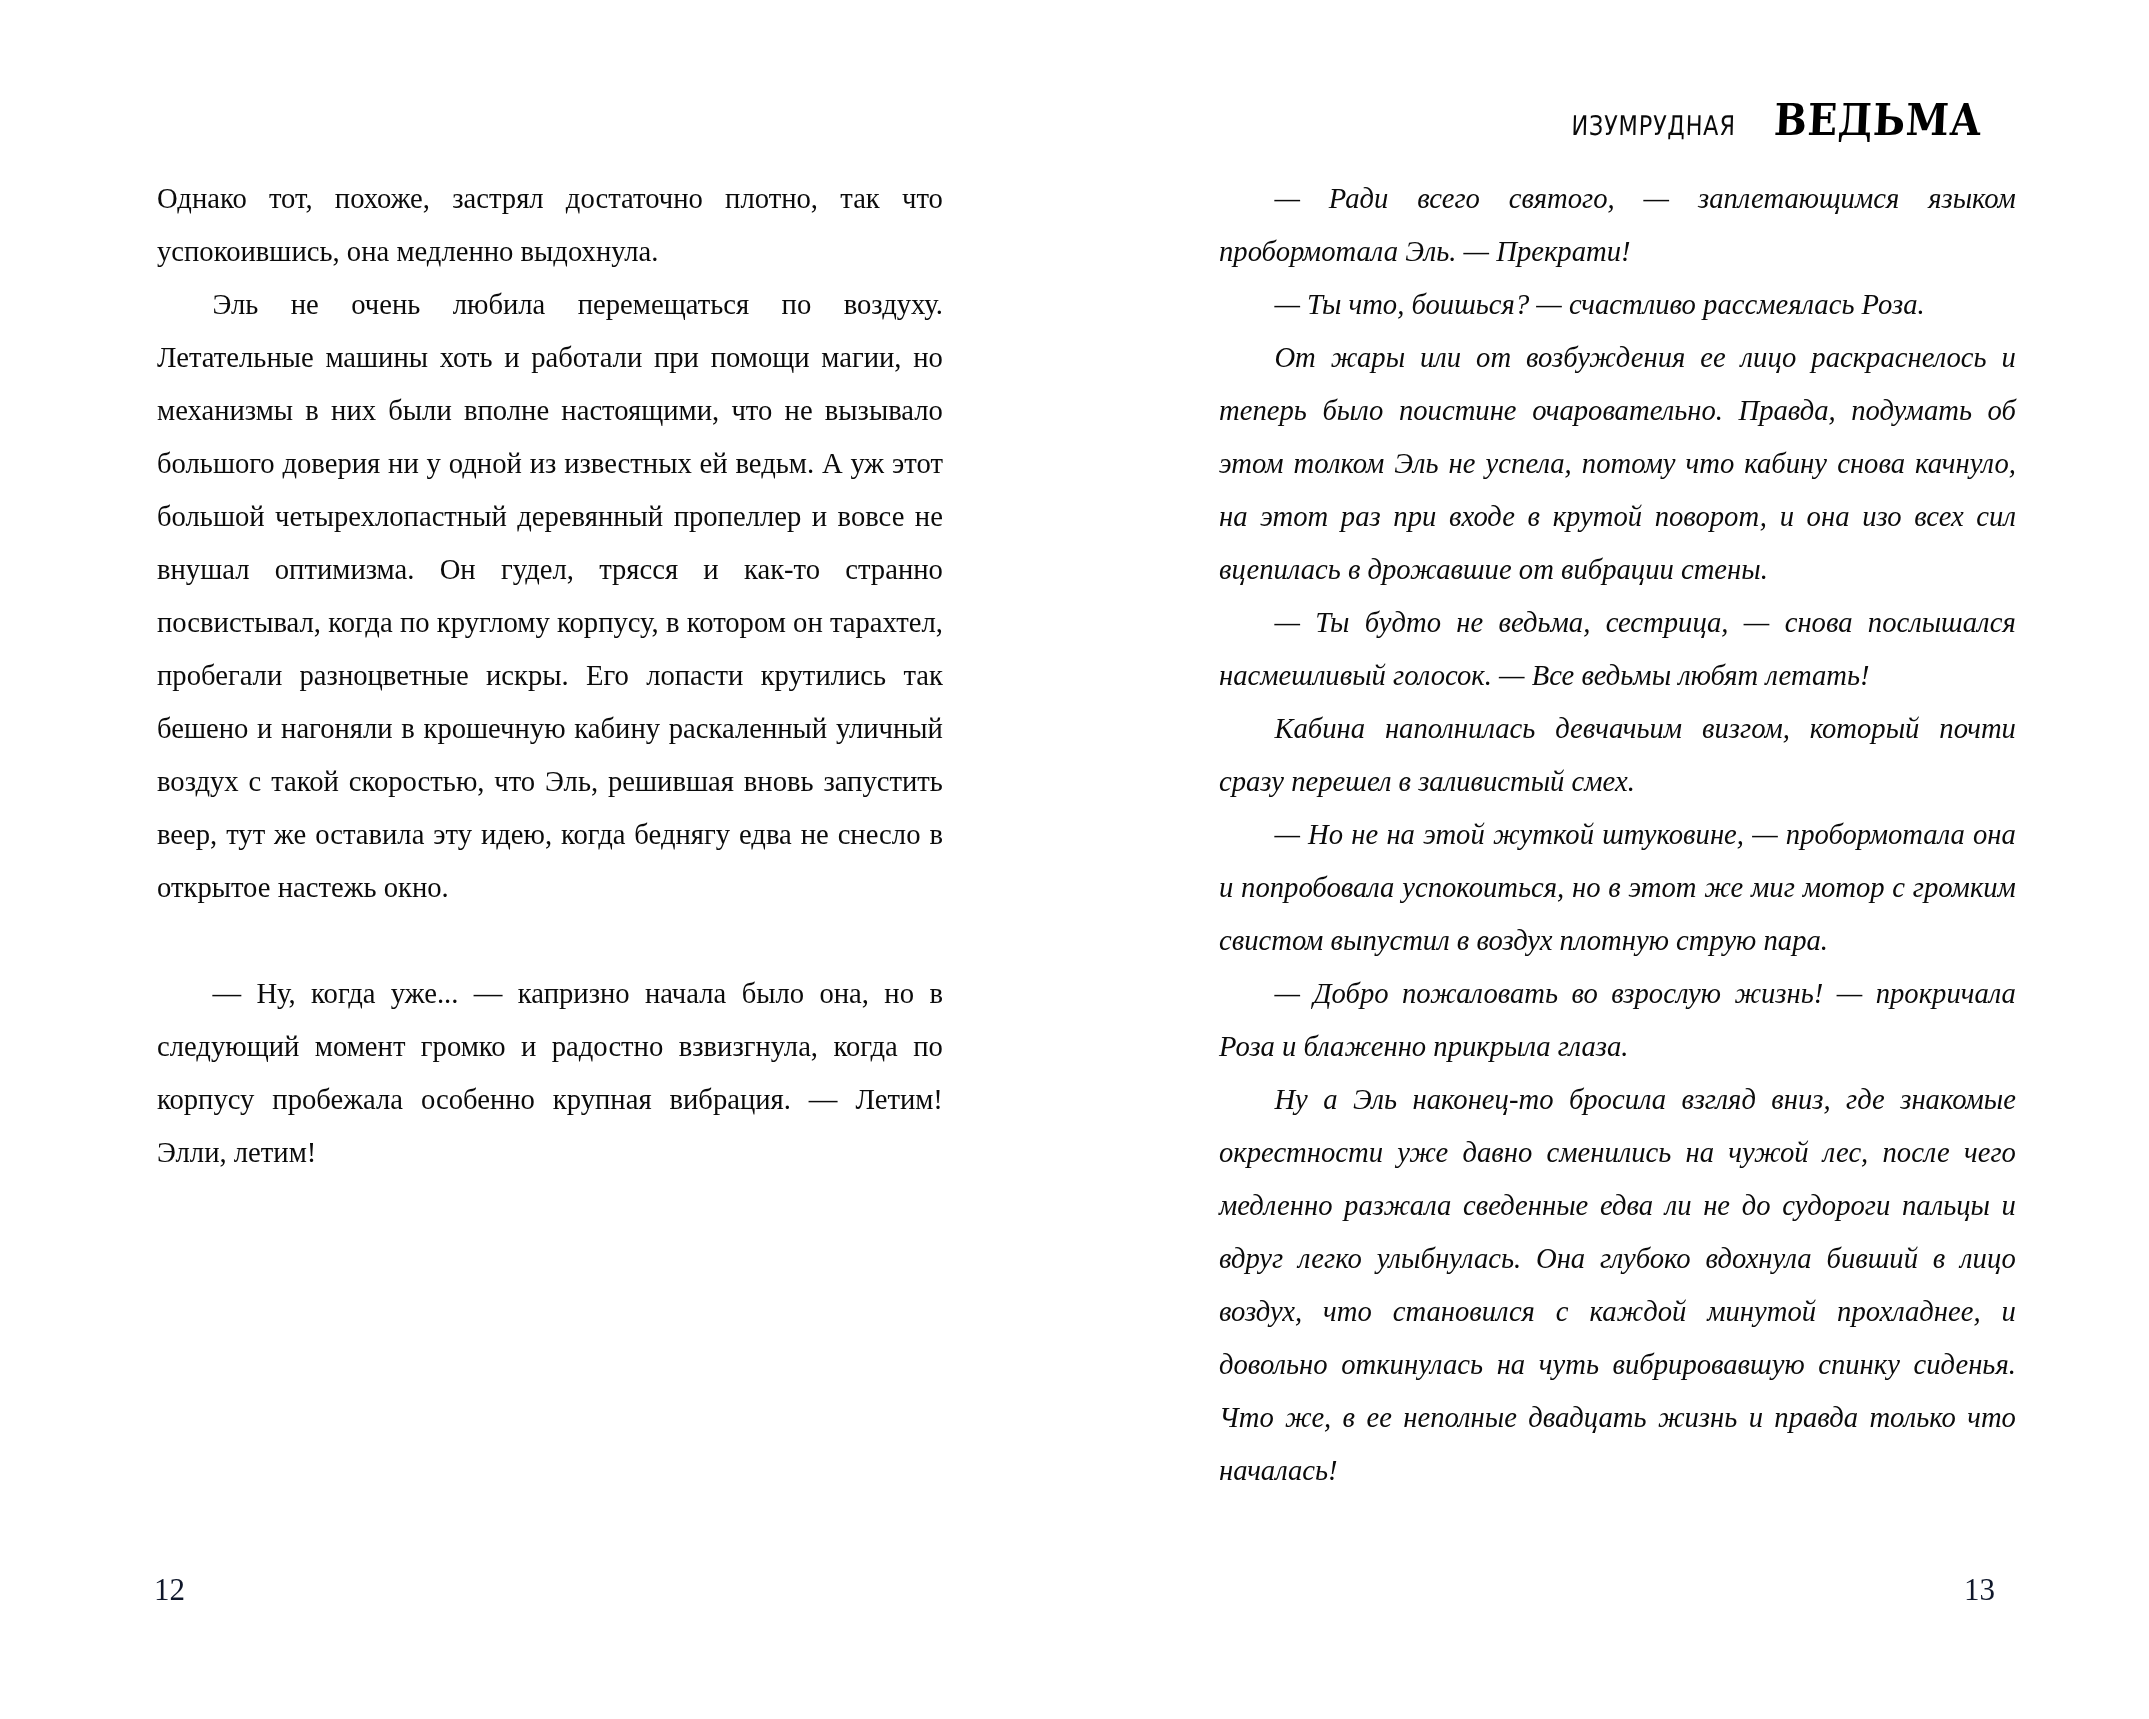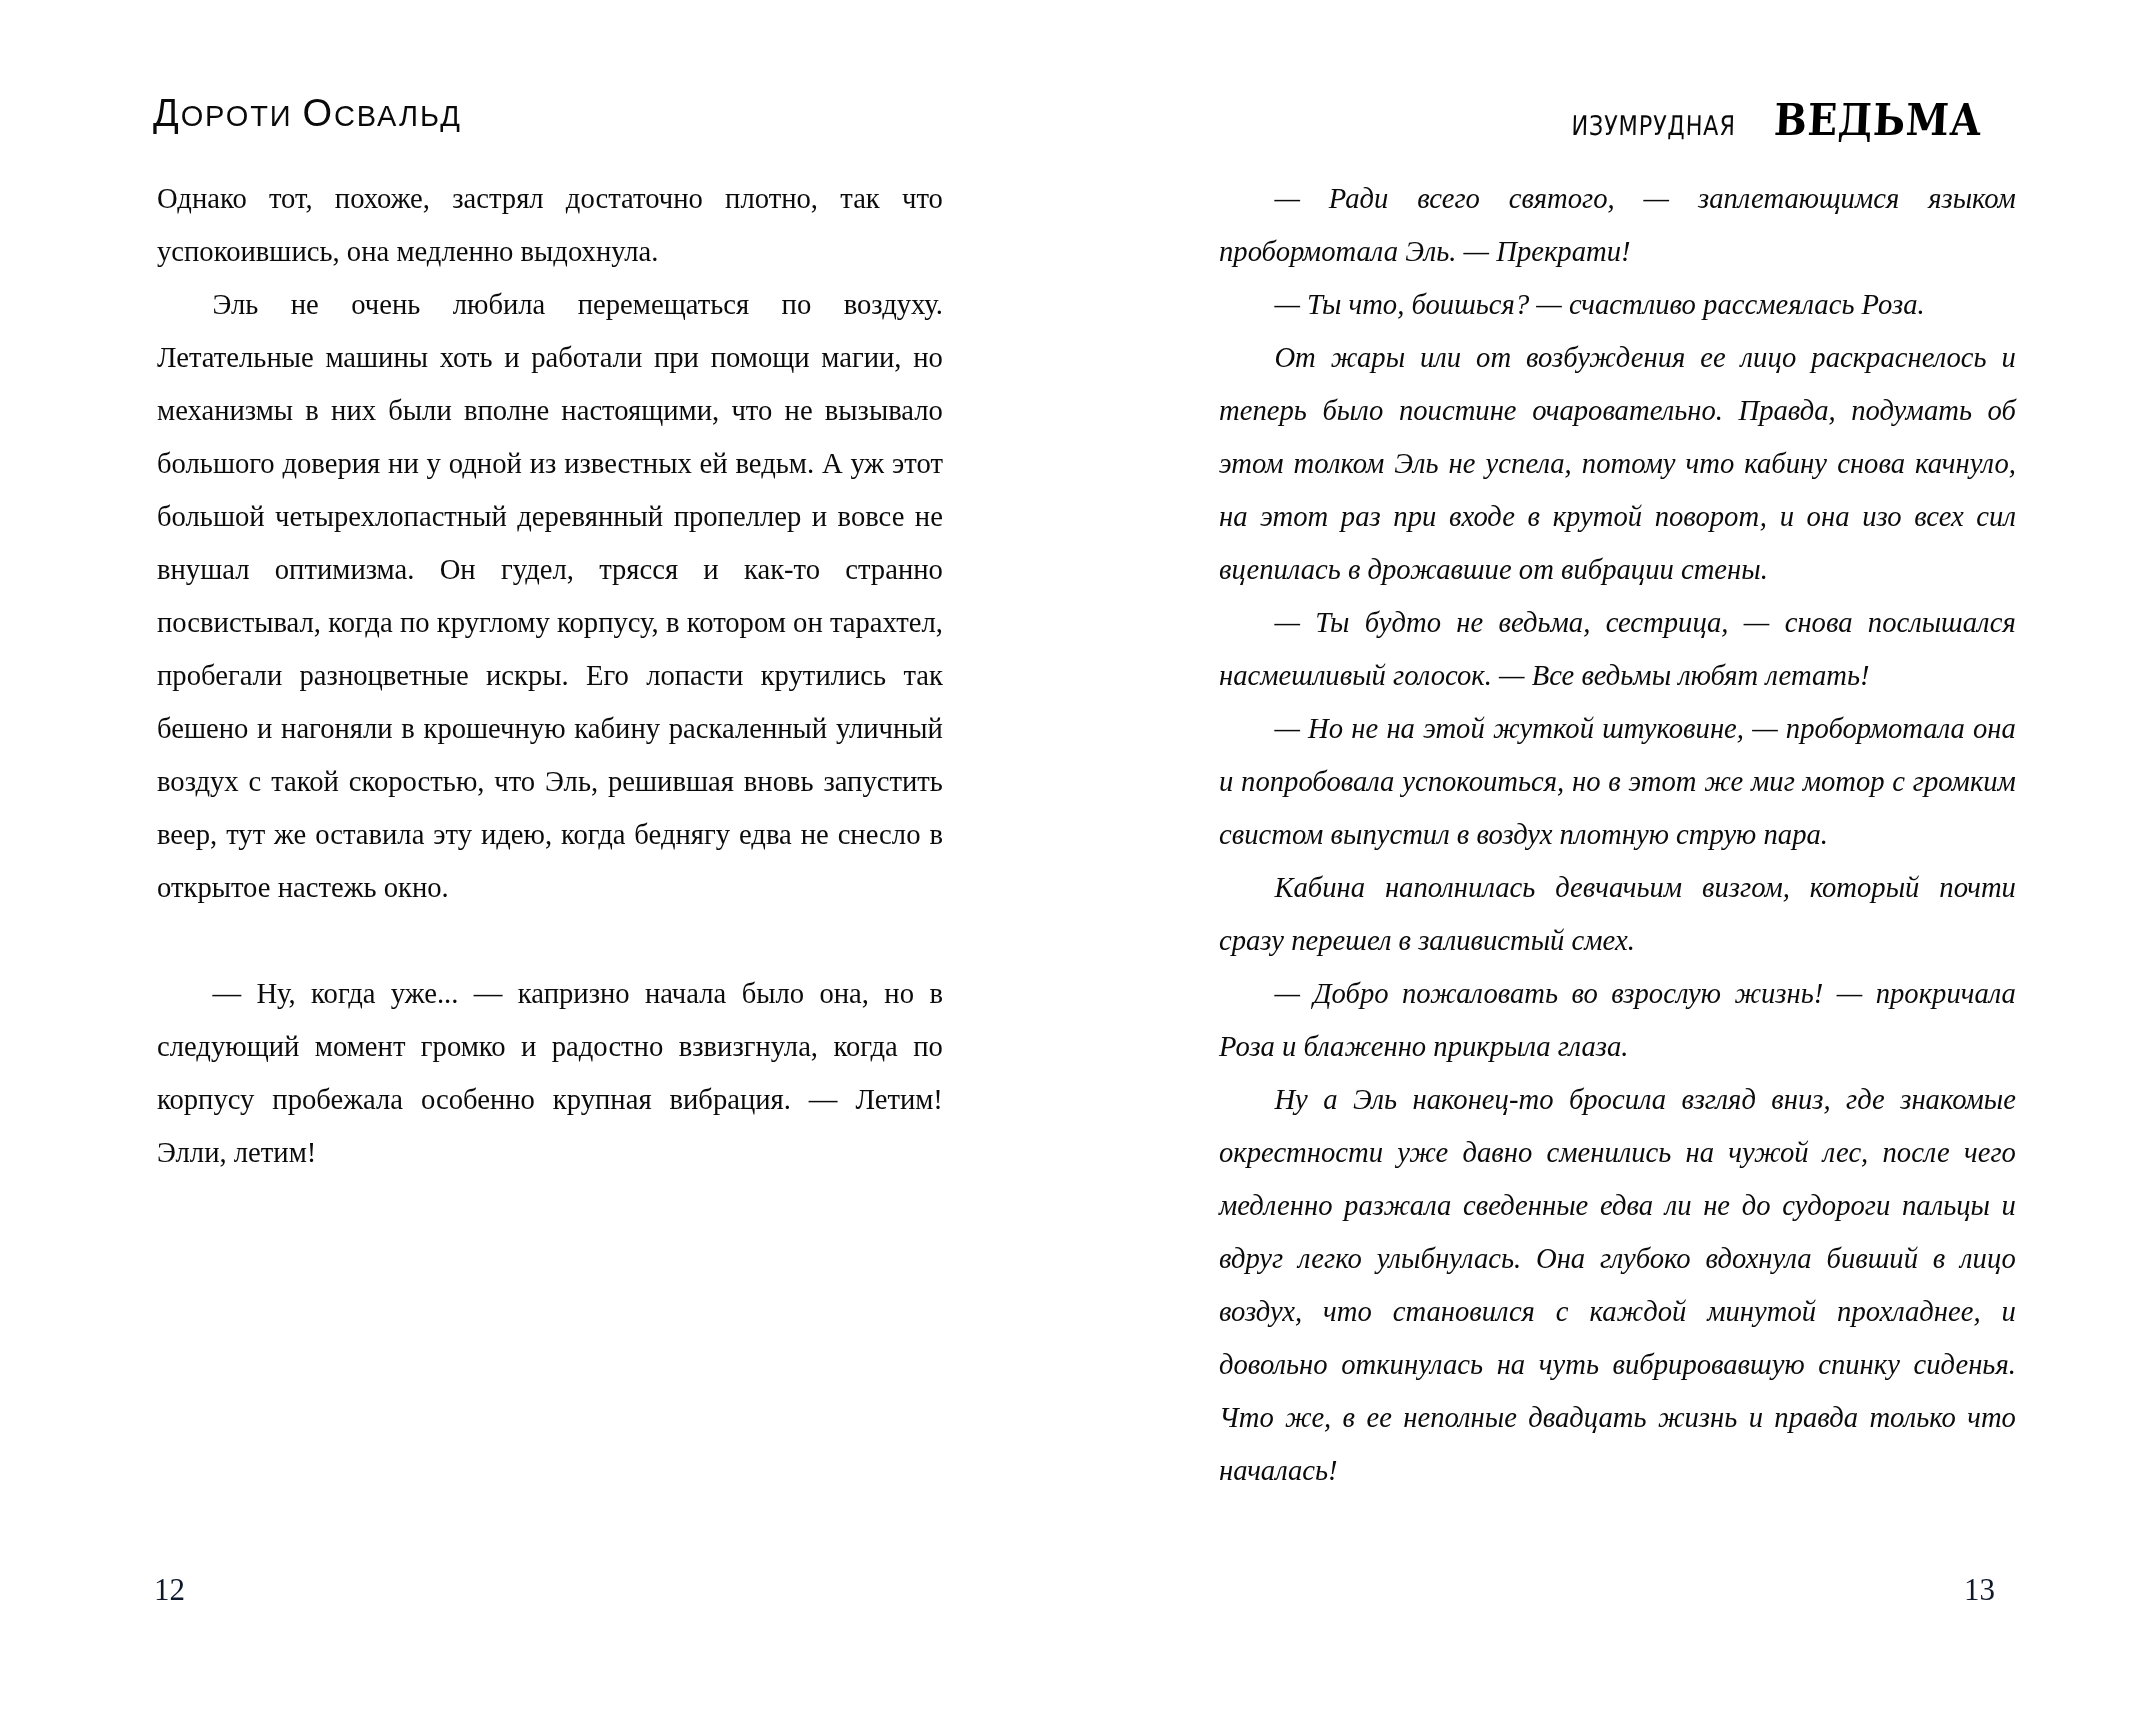--- a/index.html
+++ b/index.html
@@ -130,23 +130,20 @@
   }
 
   .folio-left  { left: 154px; }
   .folio-right { right: 154px; }
 </style>
 </head>
 <body>
 
 <div class="page-spread">
 
-  <div class="running-head running-head-left">
-    <span class="author-name"><span class="cap">Д</span>ороти <span class="cap">О</span>свальд</span>
-  </div>
 
   <div class="column column-left">
     <p class="no-indent">
       <span class="squeeze">Однако тот, похоже, застрял достаточно плотно, так что успокоившись, она медленно выдохнула.</span>
     </p>
     <p>
       <span class="squeeze">Эль не очень любила перемещаться по воздуху. Летательные машины хоть и работали при помощи магии, но механизмы в них были вполне настоящими, что не вызывало большого доверия ни у одной из известных ей ведьм. А уж этот большой четырехлопастный деревянный пропеллер и вовсе не внушал оптимизма. Он гудел, трясся и как-то странно посвистывал, когда по круглому корпусу, в котором он тарахтел, пробегали разноцветные искры. Его лопасти крутились так бешено и нагоняли в крошечную кабину раскаленный уличный воздух с такой скоростью, что Эль, решившая вновь запустить веер, тут же оставила эту идею, когда беднягу едва не снесло в открытое настежь окно.</span>
     </p>
     <p class="gap-before">
       <span class="squeeze">— Ну, когда уже... — капризно начала было она, но в следующий момент громко и радостно взвизгнула, когда по корпусу пробежала особенно крупная вибрация. — Летим! Элли, летим!</span>
@@ -169,24 +166,24 @@
     <p>
       <span class="squeeze">— Ты что, боишься? — счастливо рассмеялась Роза.</span>
     </p>
     <p>
       <span class="squeeze">От жары или от возбуждения ее лицо раскраснелось и теперь было поистине очаровательно. Правда, подумать об этом толком Эль не успела, потому что кабину снова качнуло, на этот раз при входе в крутой поворот, и она изо всех сил вцепилась в дрожавшие от вибрации стены.</span>
     </p>
     <p>
       <span class="squeeze">— Ты будто не ведьма, сестрица, — снова послышался насмешливый голосок. — Все ведьмы любят летать!</span>
     </p>
     <p>
-      <span class="squeeze">— Но не на этой жуткой штуковине, — пробормотала она и попробовала успокоиться, но в этот же миг мотор с громким свистом выпустил в воздух плотную струю пара.</span>
+      <span class="squeeze">Кабина наполнилась девчачьим визгом, который почти сразу перешел в заливистый смех.</span>
     </p>
     <p>
-      <span class="squeeze">Кабина наполнилась девчачьим визгом, который почти сразу перешел в заливистый смех.</span>
+      <span class="squeeze">— Но не на этой жуткой штуковине, — пробормотала она и попробовала успокоиться, но в этот же миг мотор с громким свистом выпустил в воздух плотную струю пара.</span>
     </p>
     <p>
       <span class="squeeze">— Добро пожаловать во взрослую жизнь! — прокричала Роза и блаженно прикрыла глаза.</span>
     </p>
     <p>
       <span class="squeeze">Ну а Эль наконец-то бросила взгляд вниз, где знакомые окрестности уже давно сменились на чужой лес, после чего медленно разжала сведенные едва ли не до судороги пальцы и вдруг легко улыбнулась. Она глубоко вдохнула бивший в лицо воздух, что становился с каждой минутой прохладнее, и довольно откинулась на чуть вибрировавшую спинку сиденья. Что же, в ее неполные двадцать жизнь и правда только что началась!</span>
     </p>
   </div>
 
   <div class="folio folio-right">13</div>

